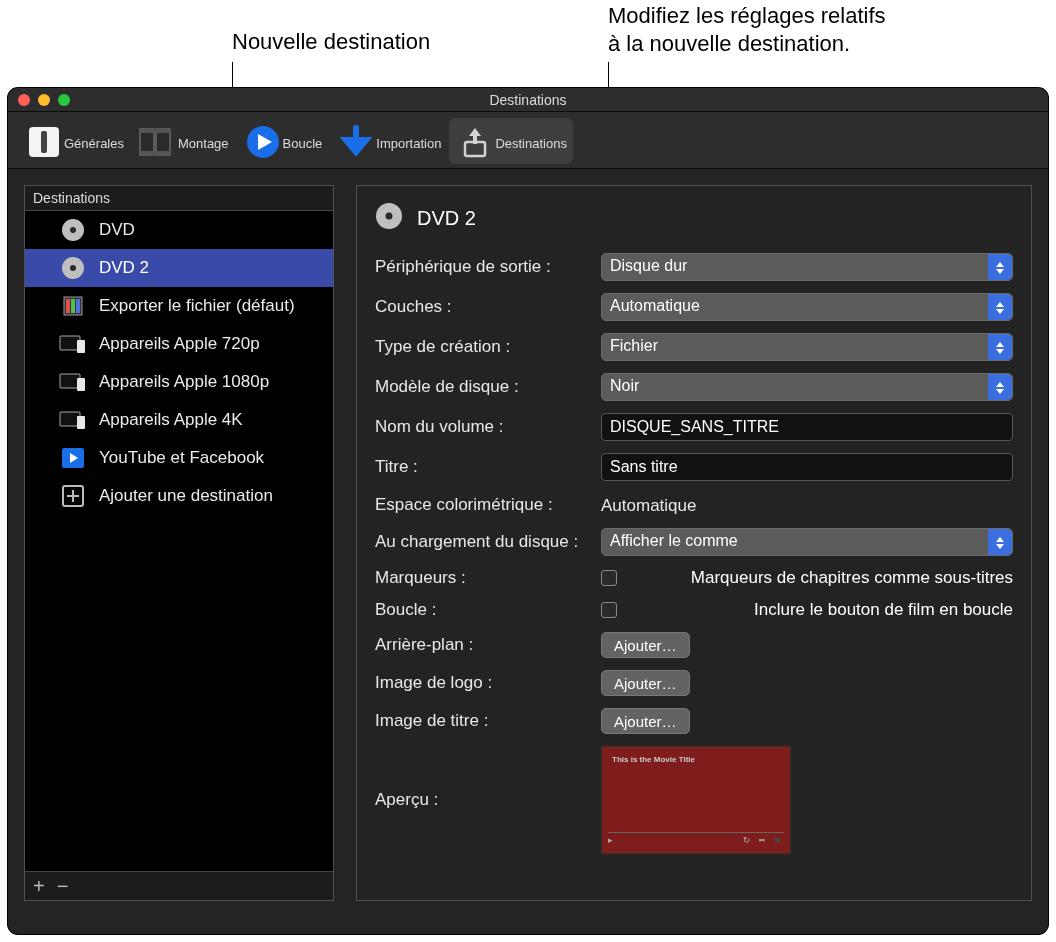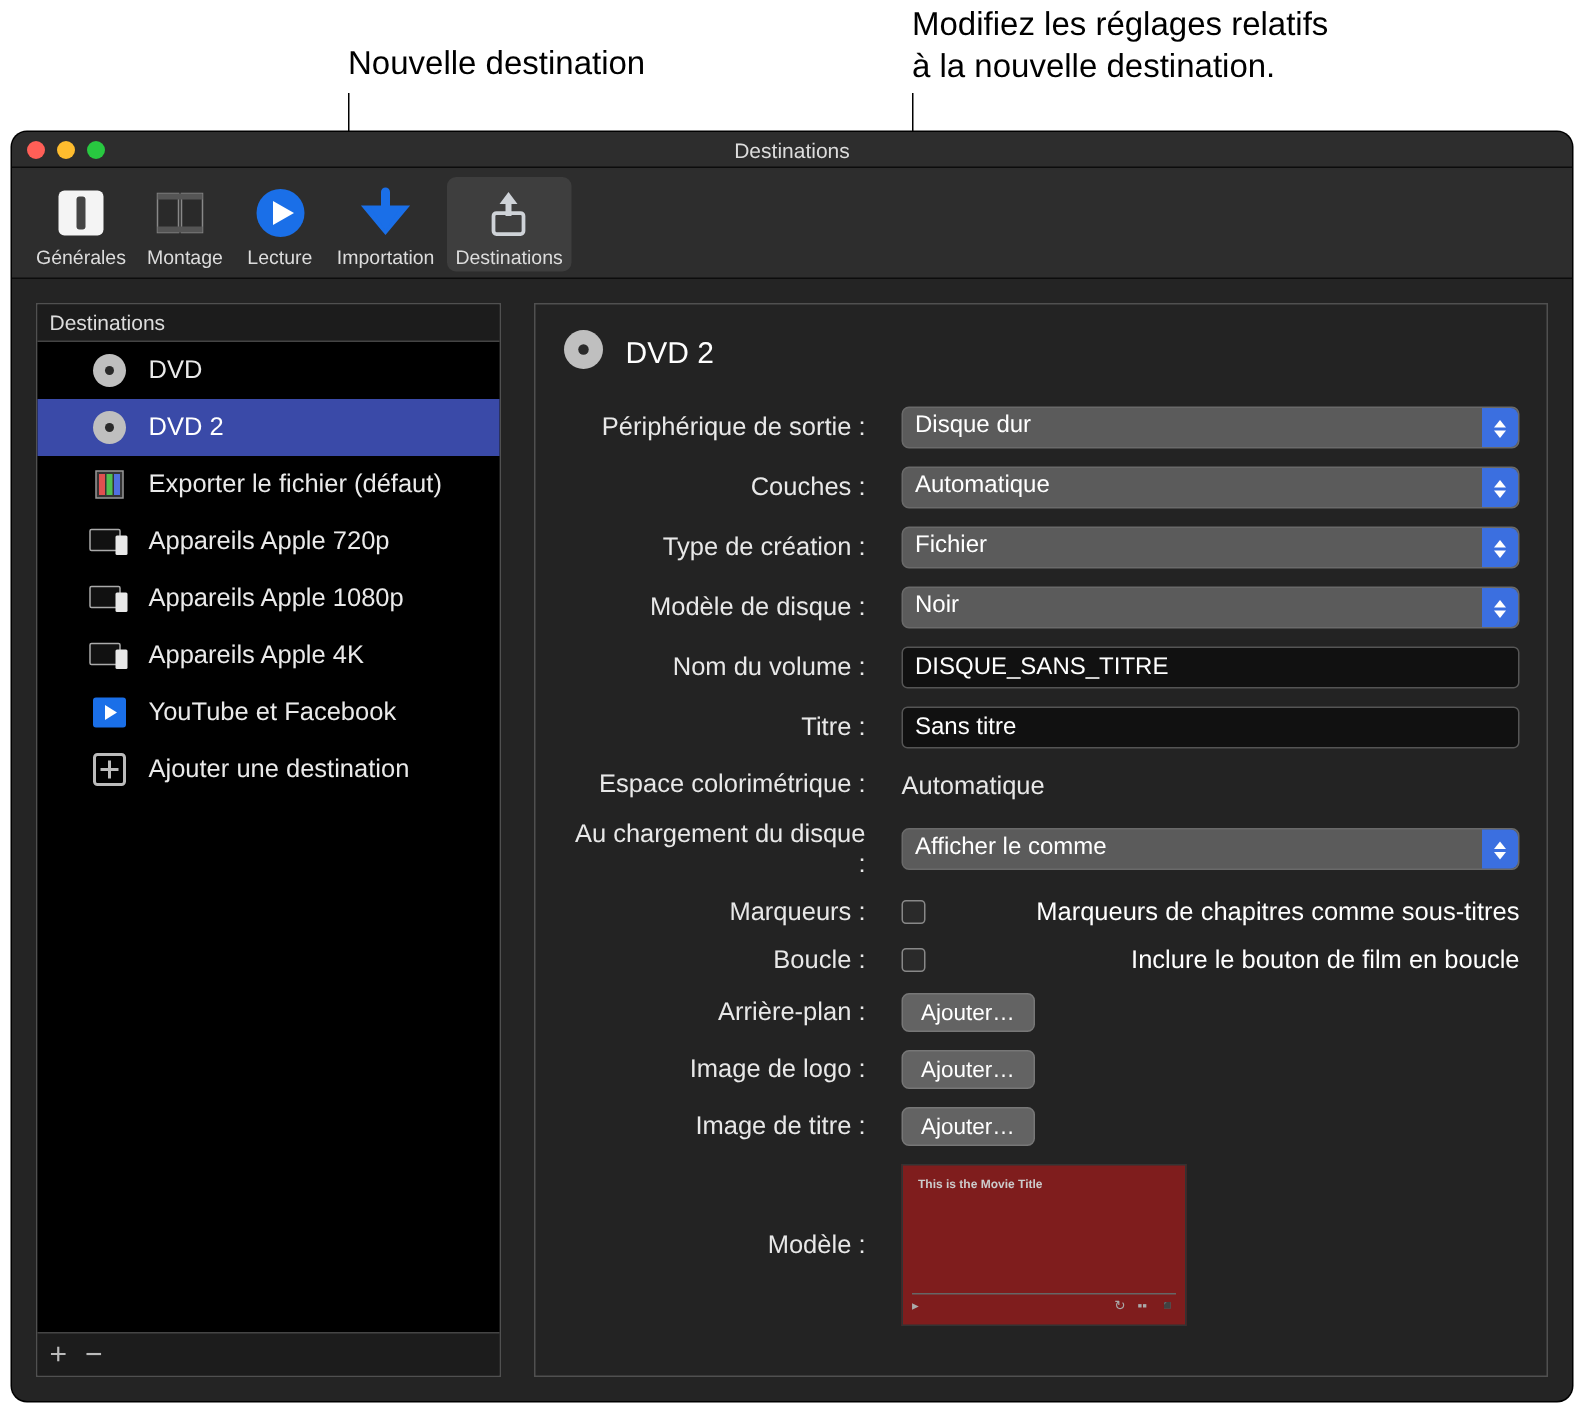--- a/index.html
+++ b/index.html
@@ -40,21 +40,21 @@
   .title { text-align: center; color: #dcdcdc; font-size: 14px; line-height: 24px; }
 
   .toolbar {
     display: flex; align-items: flex-end;
     padding: 6px 10px 4px 10px;
     gap: 2px;
     background: #2d2d2d;
     border-bottom: 1px solid #0c0c0c;
   }
   .tb-item {
-    display: flex; flex-direction: column; align-items: center; justify-content: flex-end;
+    display: flex; flex-direction: row; align-items: center; justify-content: flex-end;
     padding: 4px 6px 2px 6px;
     border-radius: 6px;
     min-width: 60px;
     color: #dcdcdc;
     font-size: 13px;
   }
   .tb-item.selected { background: #3e3e3e; }
   .tb-icon { width: 40px; height: 40px; display: flex; align-items: center; justify-content: center; }
   .tb-label { margin-top: 2px; }
 
@@ -102,23 +102,23 @@
   }
   .settings-title {
     display:flex; align-items:center; gap: 14px;
     font-size: 20px; color: #fff; margin-bottom: 18px;
   }
   .form-row {
     display:flex; align-items:center;
     margin-bottom: 12px;
   }
   .form-label {
-    width: 226px; text-align: right;
+    width: 226px; text-align: left;
     font-size: 17px; color: #e8e8e8;
-    padding-right: 24px;
+    padding-right: 6px;
   }
   .form-control { flex: 1; }
   .select {
     position: relative;
     height: 28px;
     background: #5b5b5b;
     border: 1px solid #6a6a6a;
     border-radius: 5px;
     color: #fff;
     font-size: 16px;
@@ -207,21 +207,21 @@
       </div>
       <div class="tb-label">Montage</div>
     </div>
     <div class="tb-item">
       <div class="tb-icon">
         <svg width="36" height="36" viewBox="0 0 36 36">
             <circle cx="18" cy="18" r="16" fill="#1a6fe8"></circle>
             <polygon points="13,10 27,18 13,26" fill="#fff"></polygon>
           </svg>
       </div>
-      <div class="tb-label">Lecture</div>
+      <div class="tb-label">Boucle</div>
     </div>
     <div class="tb-item">
       <div class="tb-icon">
         <svg width="36" height="36" viewBox="0 0 36 36">
             <path d="M18 4 L18 20 M18 28 L8 16 L28 16 Z" fill="#1a6fe8" stroke="#1a6fe8" stroke-width="6" stroke-linecap="round"></path>
             <polygon points="8,14 28,14 18,30" fill="#1a6fe8"></polygon>
           </svg>
       </div>
       <div class="tb-label">Importation</div>
     </div>
@@ -442,21 +442,21 @@
       </div>
 
       <div class="form-row">
         <div class="form-label">Image de titre :</div>
         <div class="form-control">
           <span class="btn-small">Ajouter…</span>
         </div>
       </div>
 
       <div class="form-row" style="align-items:center; margin-top:4px;">
-        <div class="form-label" style="align-self:center;">Modèle :</div>
+        <div class="form-label" style="align-self:center;">Aperçu :</div>
         <div class="form-control">
           <div class="preview-box">
             <div class="preview-title">This is the Movie Title</div>
             <div class="preview-line"></div>
             <div class="preview-bar">
               <span>▸</span>
               <span style="display:flex;gap:8px;">
                 <span>↻</span>
                 <span>▪▪</span>
                 <span>◾</span>

